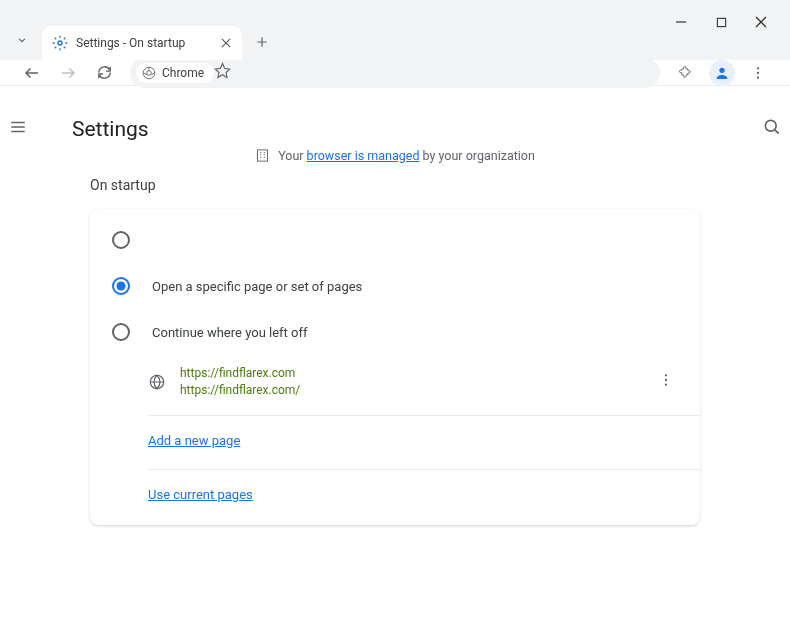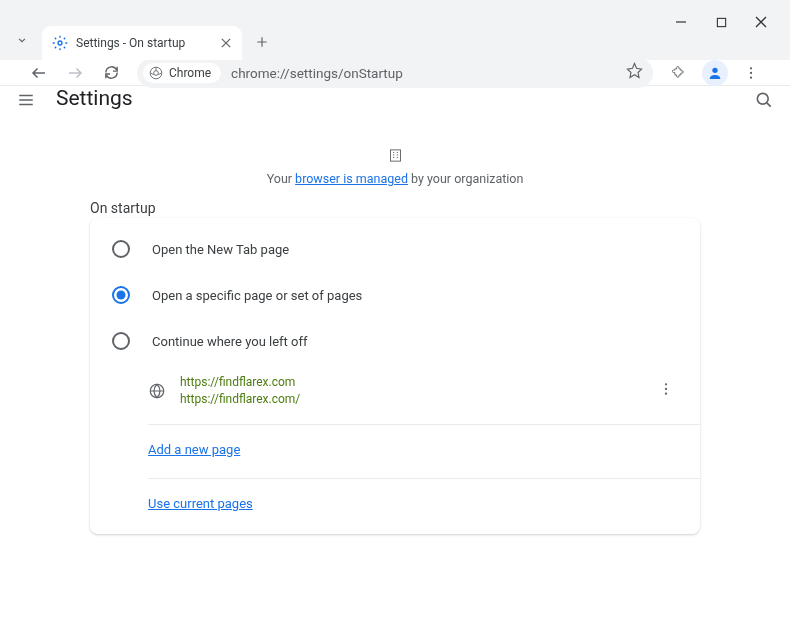--- a/index.html
+++ b/index.html
@@ -11,42 +11,42 @@
   .tab-chevron svg { width: 14px; height: 14px; }
   .tab { background: #fff; height: 34px; border-radius: 9px 9px 0 0; display: flex; align-items: center; padding: 0 8px 0 10px; min-width: 200px; position: relative; }
   .tab .favicon { width: 16px; height: 16px; margin-right: 8px; }
   .tab-title { font-size: 12px; color: #3c4043; flex: 1; white-space: nowrap; overflow: hidden; }
   .tab-close { width: 16px; height: 16px; display: flex; align-items: center; justify-content: center; }
   .new-tab { width: 28px; height: 28px; display: flex; align-items: center; justify-content: center; margin-left: 6px; margin-bottom: 4px; }
   .win-controls { position: absolute; right: 4px; top: 0; height: 44px; display: flex; align-items: center; gap: 22px; padding-right: 16px; }
   .win-btn { width: 18px; height: 18px; display: flex; align-items: center; justify-content: center; color: #333; }
 
   
-  .toolbar { height: 26px; background: #fff; border-bottom: 1px solid #e8eaed; display: flex; align-items: center; padding: 0 23px; gap: 4px; }
+  .toolbar { height: 26px; background: #fff; border-bottom: 1px solid #e8eaed; display: flex; align-items: center; padding: 0 16px; gap: 4px; }
   .tool-btn { width: 32px; height: 32px; border-radius: 50%; display: flex; align-items: center; justify-content: center; color: #5f6368; }
   .tool-btn.disabled { color: #bdc1c6; }
   .omnibox { flex: 1; height: 30px; background: #f1f3f4; border-radius: 15px; display: flex; align-items: center; padding: 0 4px 0 6px; margin: 0 6px; }
   .omnibox-chip { display: flex; align-items: center; background: #fff; border-radius: 14px; padding: 3px 10px 3px 6px; gap: 6px; font-size: 12px; color: #3c4043; }
   .omnibox-url { font-size: 13.5px; color: #5f6368; margin-left: 10px; flex: 1; }
   .omnibox-star { margin-right: 6px; color: #5f6368; }
   .profile-icon { width: 26px; height: 26px; border-radius: 50%; background: #e8f0fe; display: flex; align-items: center; justify-content: center; }
 
   
-  .settings-header { height: 56px; display: flex; align-items: flex-start; padding: 0 12px; border-bottom: 1px solid transparent; }
+  .settings-header { height: 56px; display: flex; align-items: flex-end; padding: 0 4px; border-bottom: 1px solid transparent; gap: 24px; }
   .hamburger { width: 28px; height: 28px; display: flex; align-items: center; justify-content: center; margin-right: 16px; }
   .settings-title { font-size: 21px; color: #202124; font-weight: 400;}
   .search-settings { margin-left: auto; width: 28px; height: 28px; display: flex; align-items: center; justify-content: center; color: #5f6368;}
 
   
-  .managed-banner { text-align: center; font-size: 12.5px; color: #5f6368; padding: 6px 0 14px; display: flex; align-items: center; justify-content: center; gap: 8px; flex-direction: column; }
+  .managed-banner { text-align: center; font-size: 12.5px; color: #5f6368; padding: 6px 0 14px; display: flex; align-items: center; justify-content: center; gap: 8px; }
   .managed-banner a { color: #1a73e8; text-decoration: underline; }
 
   
   .content { padding: 0 90px; }
-  .section-title { font-size: 14px; color: #3c4043; margin-bottom: 2px; font-weight: 400;}
+  .section-title { font-size: 14px; color: #3c4043; margin-bottom: 16px; font-weight: 400;}
   .card { background: #fff; border-radius: 8px; box-shadow: 0 1px 2px rgba(60,64,67,.15), 0 1px 3px rgba(60,64,67,.1); padding: 8px 0; }
 
   .radio-row { display: flex; align-items: center; padding: 14px 22px; font-size: 13px; color: #3c4043; cursor: pointer; }
   .radio { width: 18px; height: 18px; border: 2px solid #5f6368; border-radius: 50%; margin-right: 22px; flex-shrink: 0; position: relative; }
   .radio.selected { border-color: #1a73e8; }
   .radio.selected::after { content: ''; position: absolute; width: 9px; height: 9px; background: #1a73e8; border-radius: 50%; top: 50%; left: 50%; transform: translate(-50%, -50%); }
 
   .startup-entry { display: flex; align-items: center; padding: 10px 22px 10px 58px; font-size: 12px; color: #4d7c0f; }
   .globe-icon { width: 18px; height: 18px; margin-right: 14px; color: #5f6368; flex-shrink: 0;}
   .entry-text { flex: 1; line-height: 1.4; }
@@ -119,21 +119,20 @@
   </div>
   <div class="omnibox">
     <div class="omnibox-chip">
       <svg width="14" height="14" viewBox="0 0 24 24">
           <circle cx="12" cy="12" r="10" fill="none" stroke="#5f6368" stroke-width="1.5"></circle>
           <circle cx="12" cy="12" r="4" fill="none" stroke="#5f6368" stroke-width="1.5"></circle>
           <path d="M12 2v6M3 12l5 3M21 12l-5 3" stroke="#5f6368" stroke-width="1.5"></path>
         </svg>
       <span>Chrome</span>
     </div>
-    <span class="omnibox-url">chrome://settings/onStartup</span>
     <div class="omnibox-star">
       <svg width="17" height="17" viewBox="0 0 24 24">
           <path d="M12 2l2.9 6.9L22 10l-5 4.9 1.4 7.1L12 18l-6.4 4L7 14.9 2 10l7.1-1.1z" fill="none" stroke="#5f6368" stroke-width="1.6"></path>
         </svg>
     </div>
   </div>
   <div class="tool-btn">
     <svg width="17" height="17" viewBox="0 0 24 24">
         <path d="M4 7h3V5a2 2 0 0 1 4 0v2h3v3h2a2 2 0 0 1 0 4h-2v3h-3v2a2 2 0 0 1-4 0v-2H4v-4H2a2 2 0 0 1 0-4h2V7z" fill="none" stroke="#5f6368" stroke-width="1.5" transform="translate(2,1) scale(0.85)"></path>
       </svg>
@@ -179,21 +178,20 @@
     <span>Your </span><a href="#">browser is managed</a><span> by your organization</span>
   </span>
 </div>
 
 <div class="content">
   <div class="section-title">On startup</div>
   <div class="card">
 
     <div class="radio-row">
       <div class="radio"></div>
-      <span>Open the New Tab page</span>
     </div>
 
     <div class="radio-row">
       <div class="radio selected"></div>
       <span>Open a specific page or set of pages</span>
     </div>
 
     <div class="radio-row">
       <div class="radio"></div>
       <span>Continue where you left off</span>

